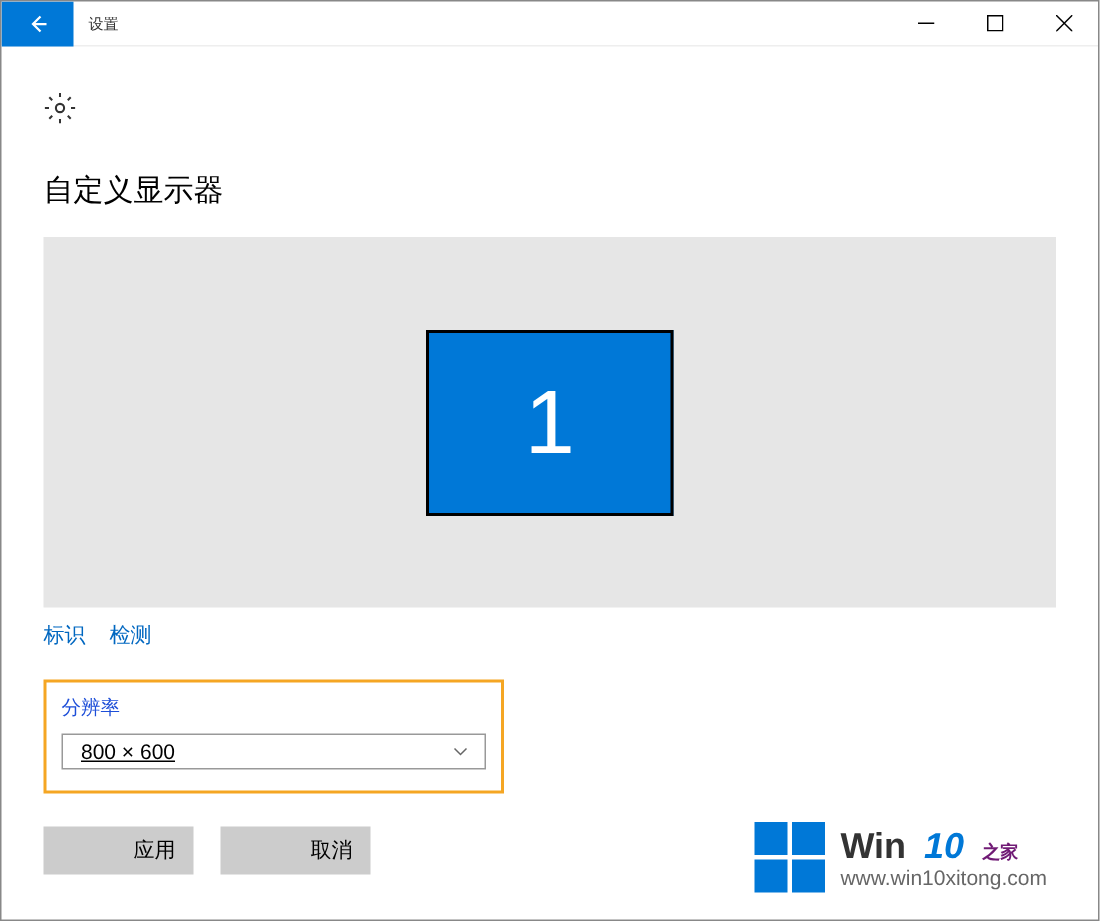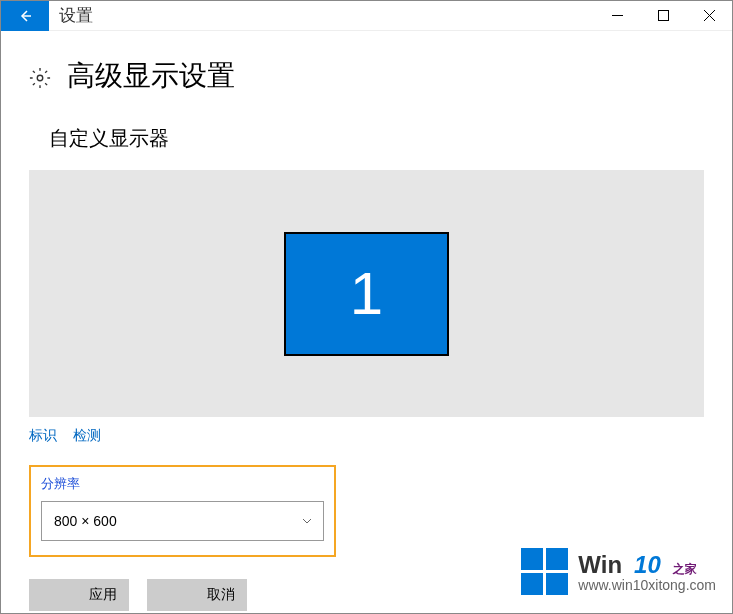--- a/index.html
+++ b/index.html
@@ -29,21 +29,21 @@
       align-items: center;
       justify-content: center;
       color: #fff;
     }
     .back-btn svg {
       width: 16px;
       height: 16px;
     }
     .title-text {
       margin-left: 10px;
-      font-size: 17px;
+      font-size: 10px;
       color: #333;
       font-family: Liberation Serif, serif;
     }
     .window-controls {
       margin-left: auto;
       display: flex;
       height: 30px;
     }
     .win-ctrl {
       width: 46px;
@@ -74,21 +74,20 @@
     .page-title {
       font-size: 28px;
       font-weight: 400;
       color: #000;
     }
     .section-title {
       font-size: 20px;
       font-weight: 400;
       color: #000;
       margin-bottom: 18px;
-      margin-left: 20px;
     }
     .monitor-panel {
       background: #e6e6e6;
       height: 247px;
       display: flex;
       align-items: center;
       justify-content: center;
       margin-bottom: 10px;
     }
     .monitor-tile {
@@ -120,27 +119,28 @@
       width: 307px;
       margin-bottom: 22px;
     }
     .res-label {
       font-size: 13px;
       color: #1d4ed8;
       margin-bottom: 8px;
     }
     .dropdown {
       border: 1px solid #999;
-      height: 40px;
+      height: 24px;
       display: flex;
       align-items: center;
       padding: 0 12px;
       font-size: 14px;
       position: relative;
       background: #fff;
+      text-decoration: underline;
     }
     .dropdown-chevron {
       position: absolute;
       right: 10px;
     }
     .buttons {
       display: flex;
       gap: 18px;
     }
     .action-btn {
@@ -150,21 +150,21 @@
       border: none;
       font-size: 14px;
       font-family: inherit;
       color: #000;
       cursor: pointer;
       padding-left: 48px;
     }
     .watermark {
       position: absolute;
       bottom: 18px;
-      right: 16px;
+      right: 34px;
       display: flex;
       align-items: center;
       gap: 10px;
       text-align: center;
     }
     .win-squares {
       display: grid;
       grid-template-columns: 22px 22px;
       grid-template-rows: 22px 22px;
       gap: 3px;
@@ -231,21 +231,20 @@
     </div>
   </div>
 </div>
 
 <div class="content">
   <div class="page-header">
     <svg class="gear-icon" viewBox="0 0 24 24" fill="none" stroke="#333" stroke-width="1.5">
       <circle cx="12" cy="12" r="3"></circle>
       <path d="M12 1v3M12 20v3M4.22 4.22l2.12 2.12M17.66 17.66l2.12 2.12M1 12h3M20 12h3M4.22 19.78l2.12-2.12M17.66 6.34l2.12-2.12"></path>
     </svg>
-    <h1 class="page-title">高级显示设置</h1>
   </div>
 
   <h2 class="section-title">自定义显示器</h2>
 
   <div class="monitor-panel">
     <div class="monitor-tile">
       <span>1</span>
     </div>
   </div>
 

